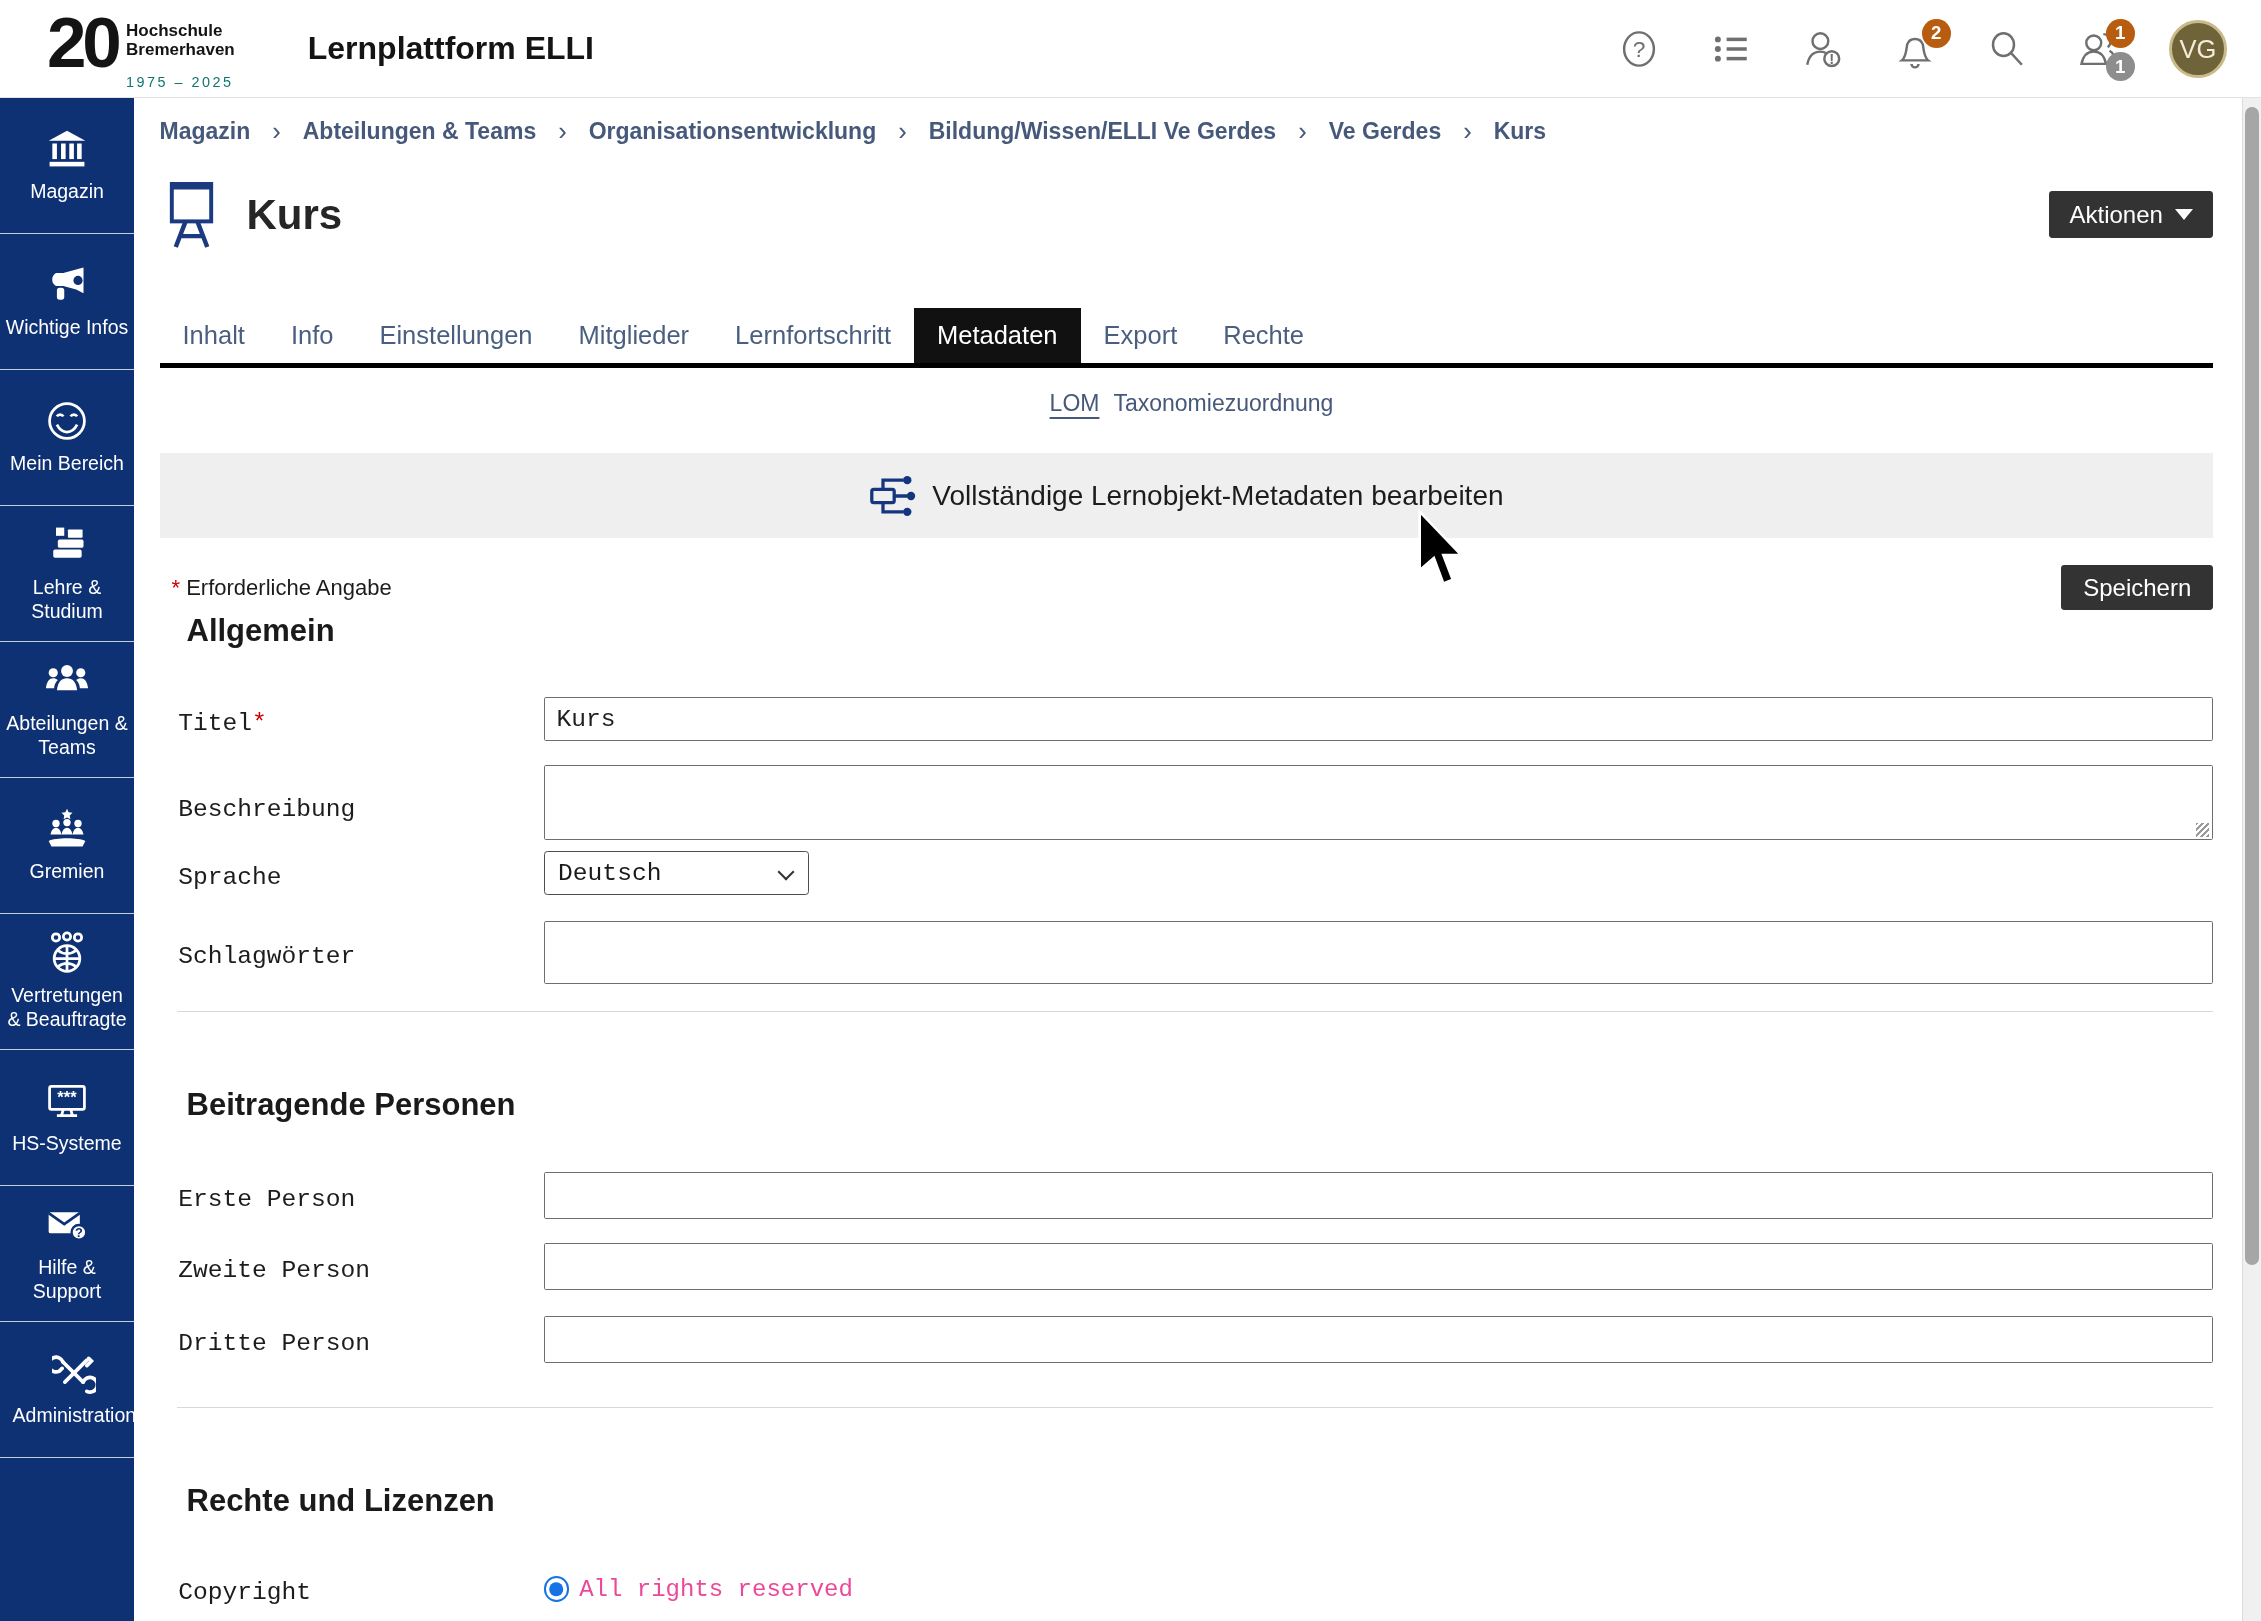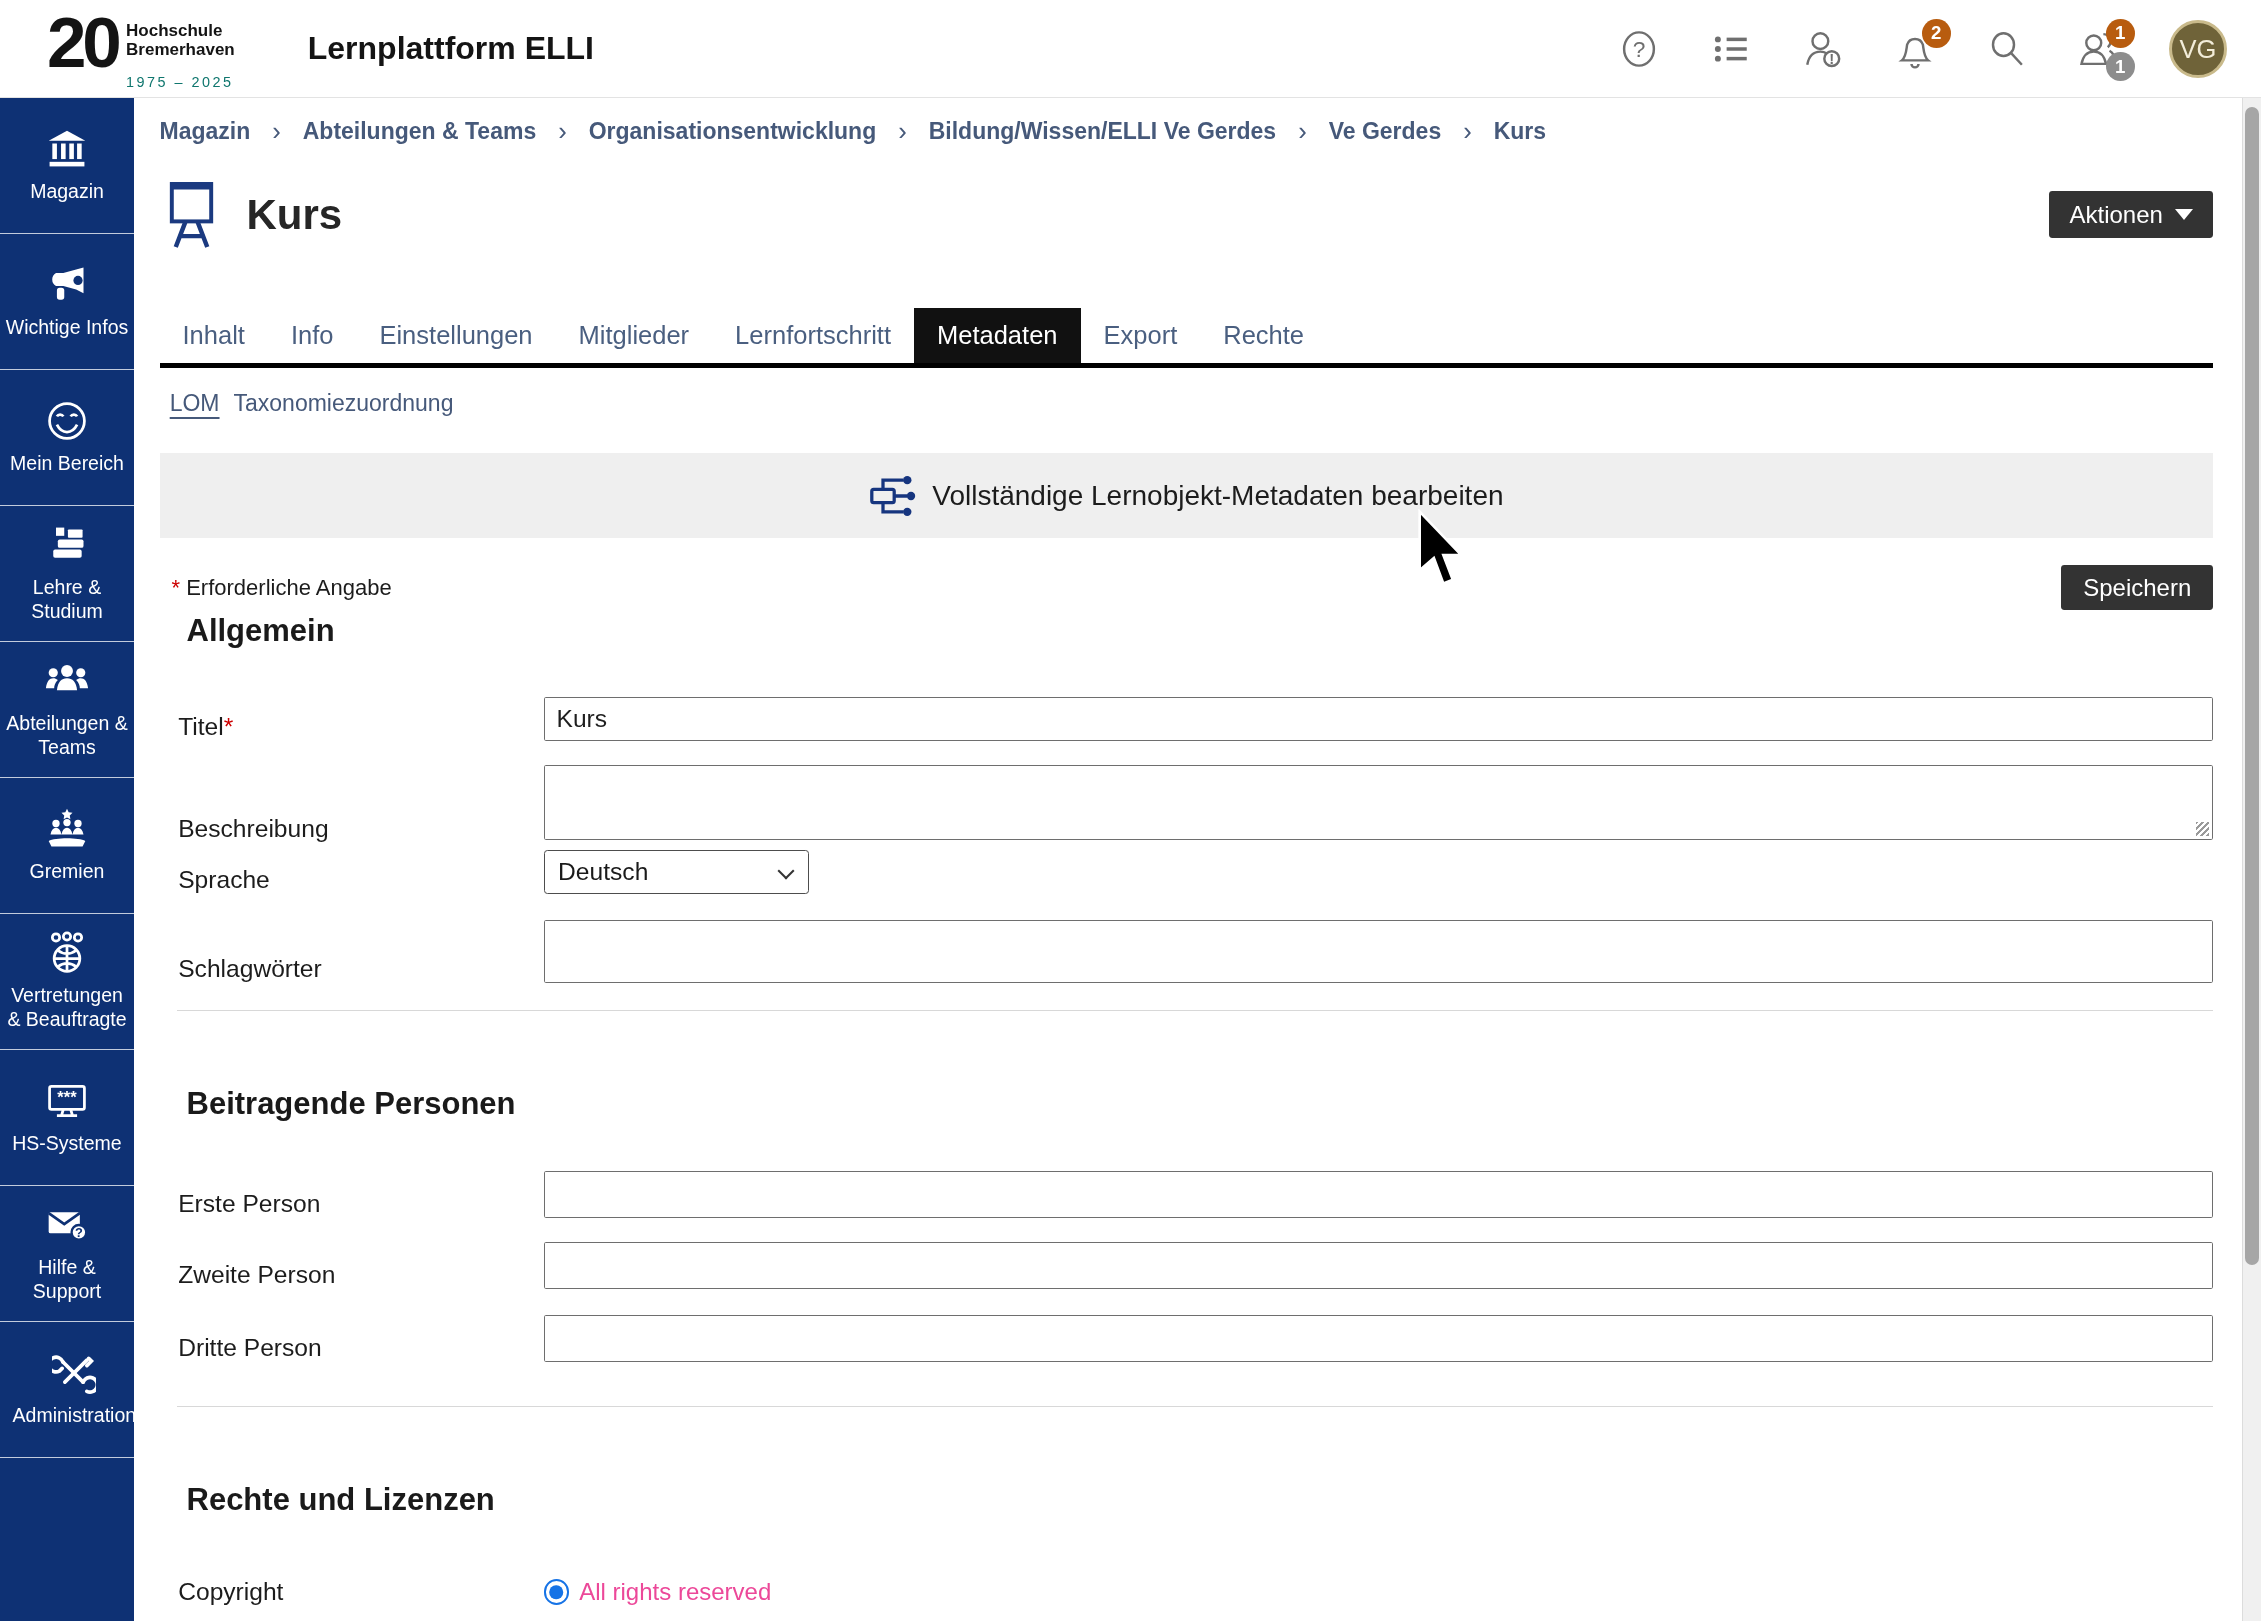--- a/index.html
+++ b/index.html
@@ -54,36 +54,36 @@
   .page-title{font-size:42px;font-weight:600;color:#262626;margin-left:24px;}
   .btn-dark{background:var(--button_dark);color:#fff;border:none;border-radius:3.4px;
     font-size:24px;font-family:inherit;padding:9.3px 20.4px;display:flex;align-items:center;gap:12px;cursor:pointer;}
   .actions-btn{margin-left:auto;}
   .caret{width:0;height:0;border-left:9.3px solid transparent;border-right:9.3px solid transparent;
     border-top:11px solid #fff;display:inline-block;}
 
   .tabs{display:flex;margin-top:53px;border-bottom:5.1px solid #000;align-items:flex-end;}
   .tab{font-size:25.5px;color:var(--tab_inactive);padding:12.7px 23px;cursor:pointer;white-space:nowrap;}
   .tab.active{background:var(--active_tab_bg);color:#fff;}
-  .subtabs{display:flex;gap:14px;margin-top:22px;padding-left:10.2px;}
+  .subtabs{display:flex;gap:14px;margin-top:22px;padding-left:10.2px;justify-content:center;}
   .subtab{font-size:23px;color:var(--breadcrumb_blue);cursor:pointer;padding-bottom:2.5px;}
   .subtab.active{text-decoration:underline;text-underline-offset:6px;}
 
   .banner{margin-top:34px;height:85px;background:var(--banner_bg);display:flex;
     align-items:center;justify-content:center;gap:7px;cursor:pointer;}
   .banner svg{width:56px;height:46px;}
   .banner-label{font-size:28px;color:#1c1c1c;}
 
   .save-row{margin-top:25.5px;display:flex;align-items:center;height:48px;}
   .required-note{font-size:22px;color:#1c1c1c;padding-left:12px;}
   .req{color:var(--required_red);}
   .save-btn{margin-left:auto;padding:8.5px 22px;}
 
   .section-heading{font-size:31px;font-weight:700;color:#1a1a1a;margin:1.7px 0 0 27px;}
-  .form-row{display:flex;margin-top:24px;align-items:flex-end;}
+  .form-row{display:flex;margin-top:24px;align-items:center;font-family:Liberation Mono, monospace;}
   .form-label{width:384px;flex:0 0 384px;padding:8.5px 0 0 18.7px;font-size:24.6px;color:#1c1c1c;}
   .field{flex:1;}
   .txt-input{width:100%;height:44px;border:1.7px solid #6e6e6e;border-radius:1.7px;
     font-size:24.6px;font-family:inherit;padding:0 12px;color:#1f1f1f;background:#fff;}
   .tall{height:63px;}
   .ta-wrap{position:relative;width:100%;}
   .txt-area{width:100%;height:75px;border:1.7px solid #6e6e6e;border-radius:1.7px;
     font-size:24.6px;font-family:inherit;padding:6.8px 12px;resize:none;background:#fff;}
   .ta-handle{position:absolute;right:4.2px;bottom:7.6px;width:13.6px;height:13.6px;
     background:repeating-linear-gradient(135deg,#9a9a9a 0 1.7px,transparent 1.7px 4.2px);}

